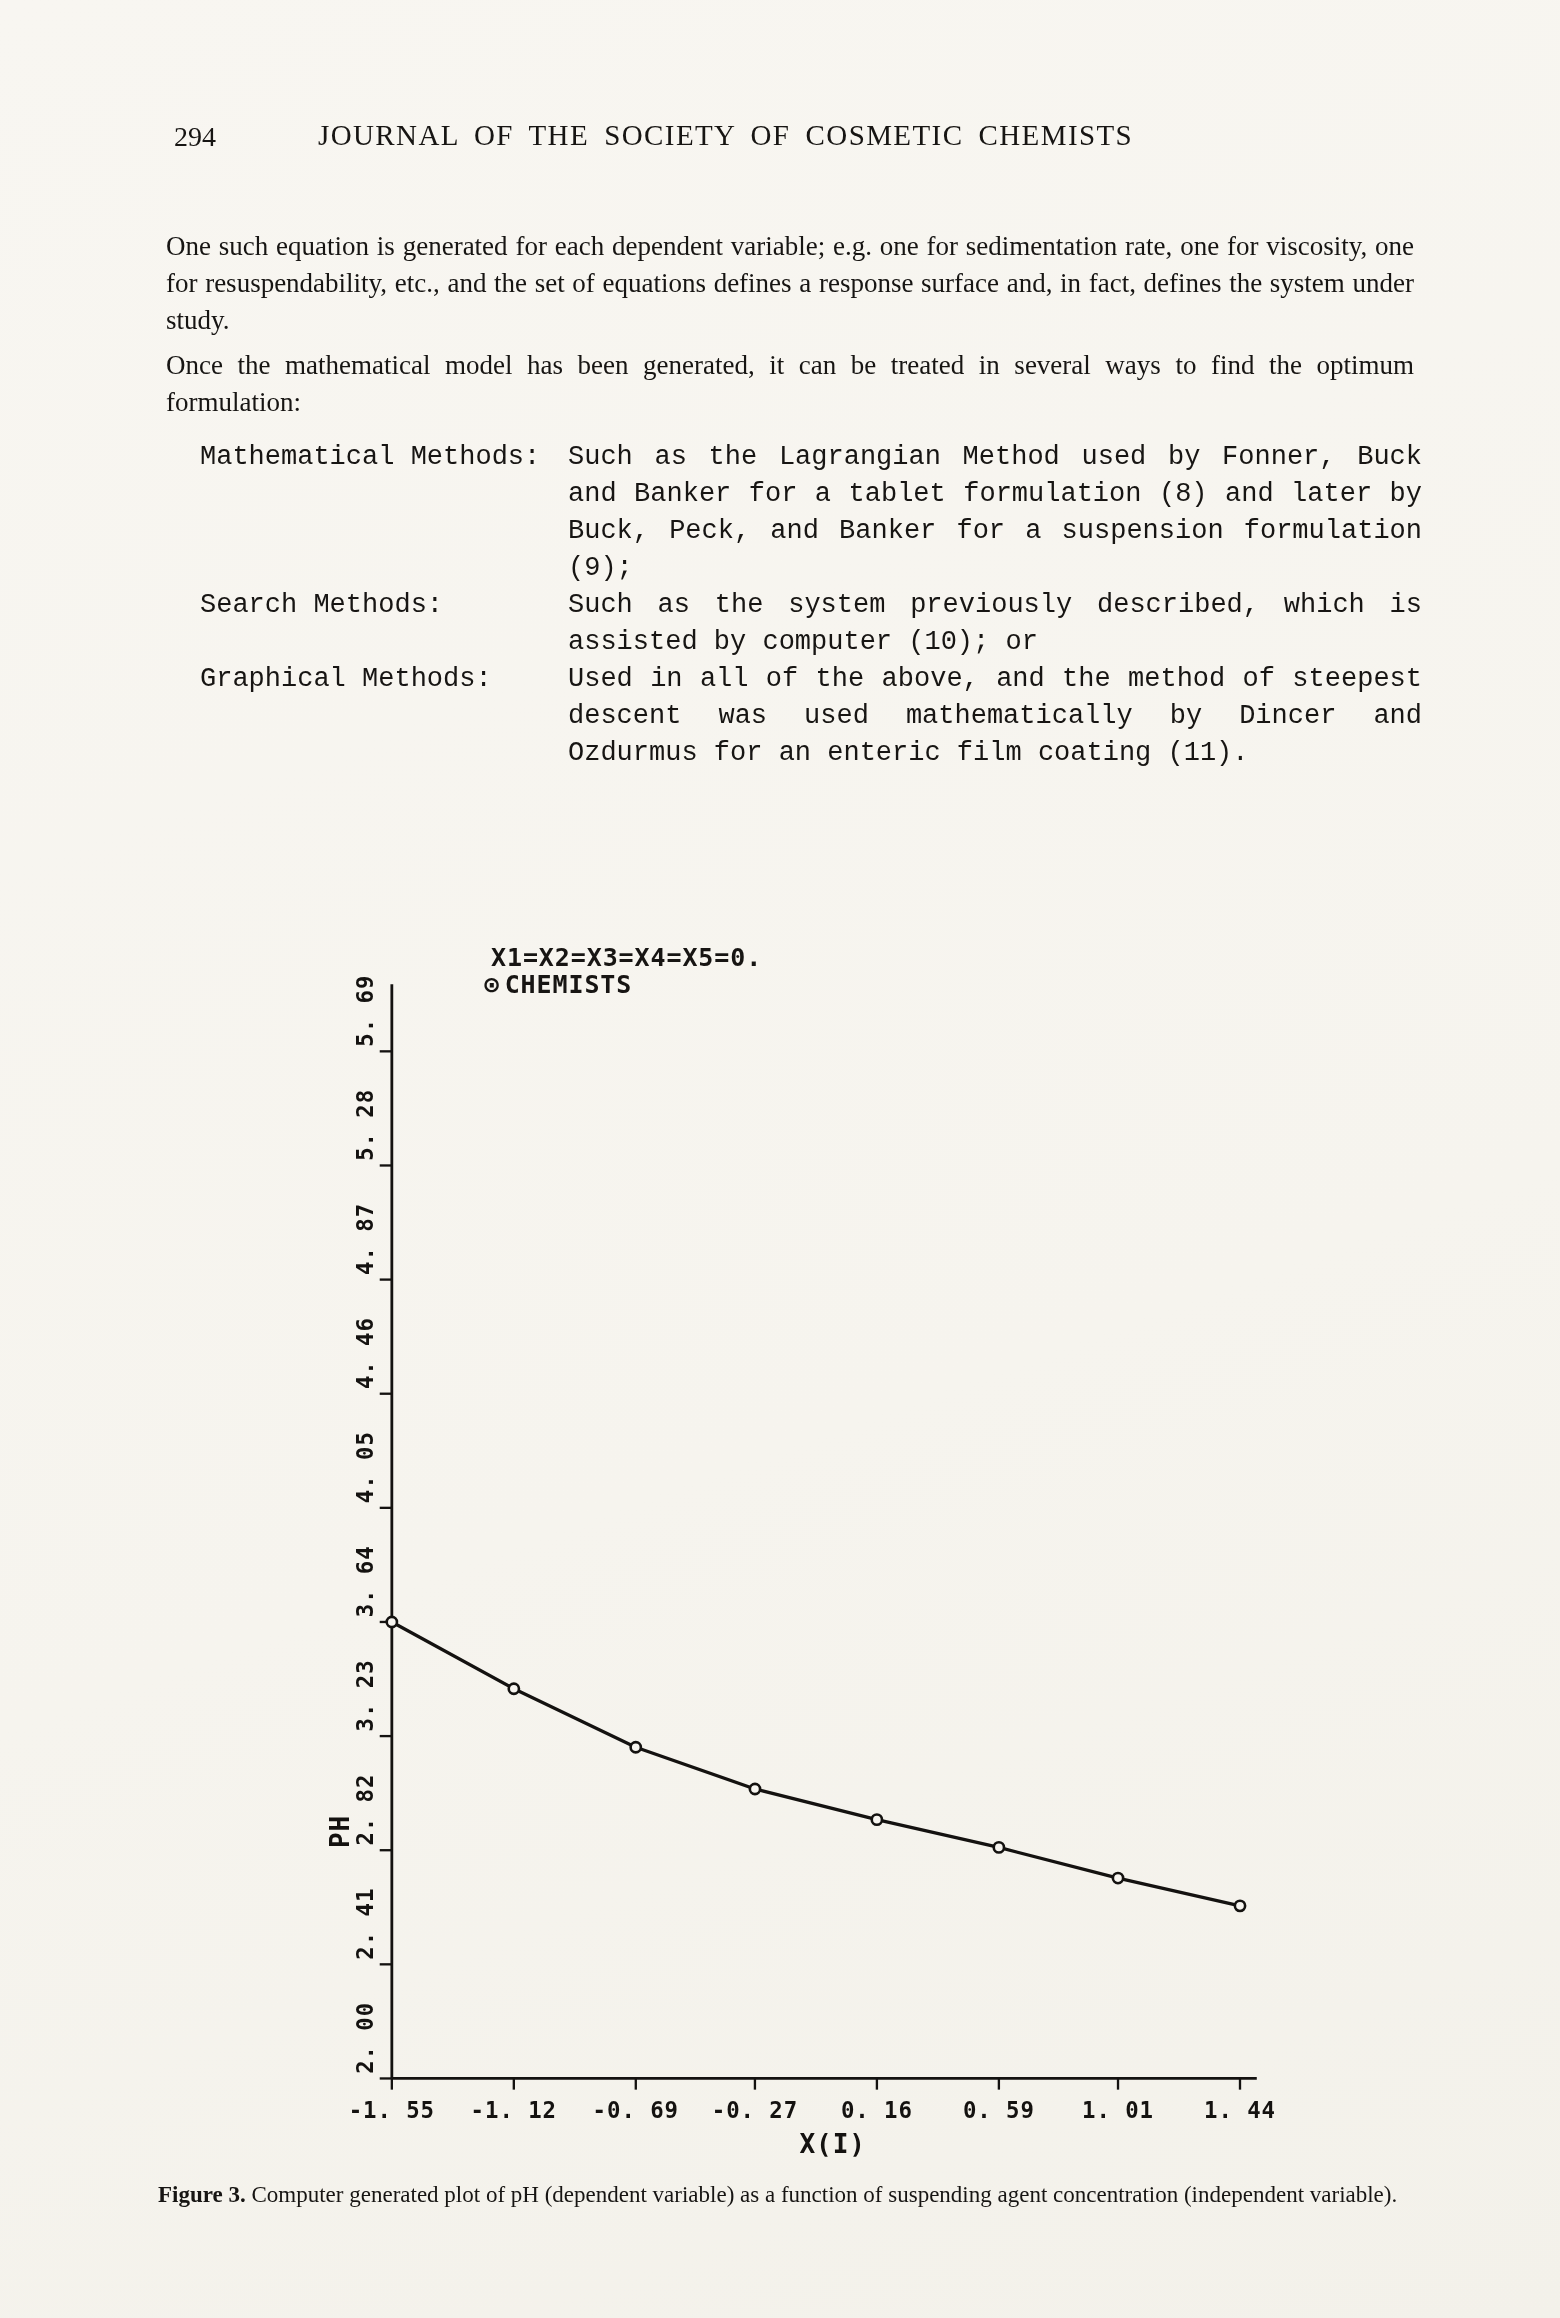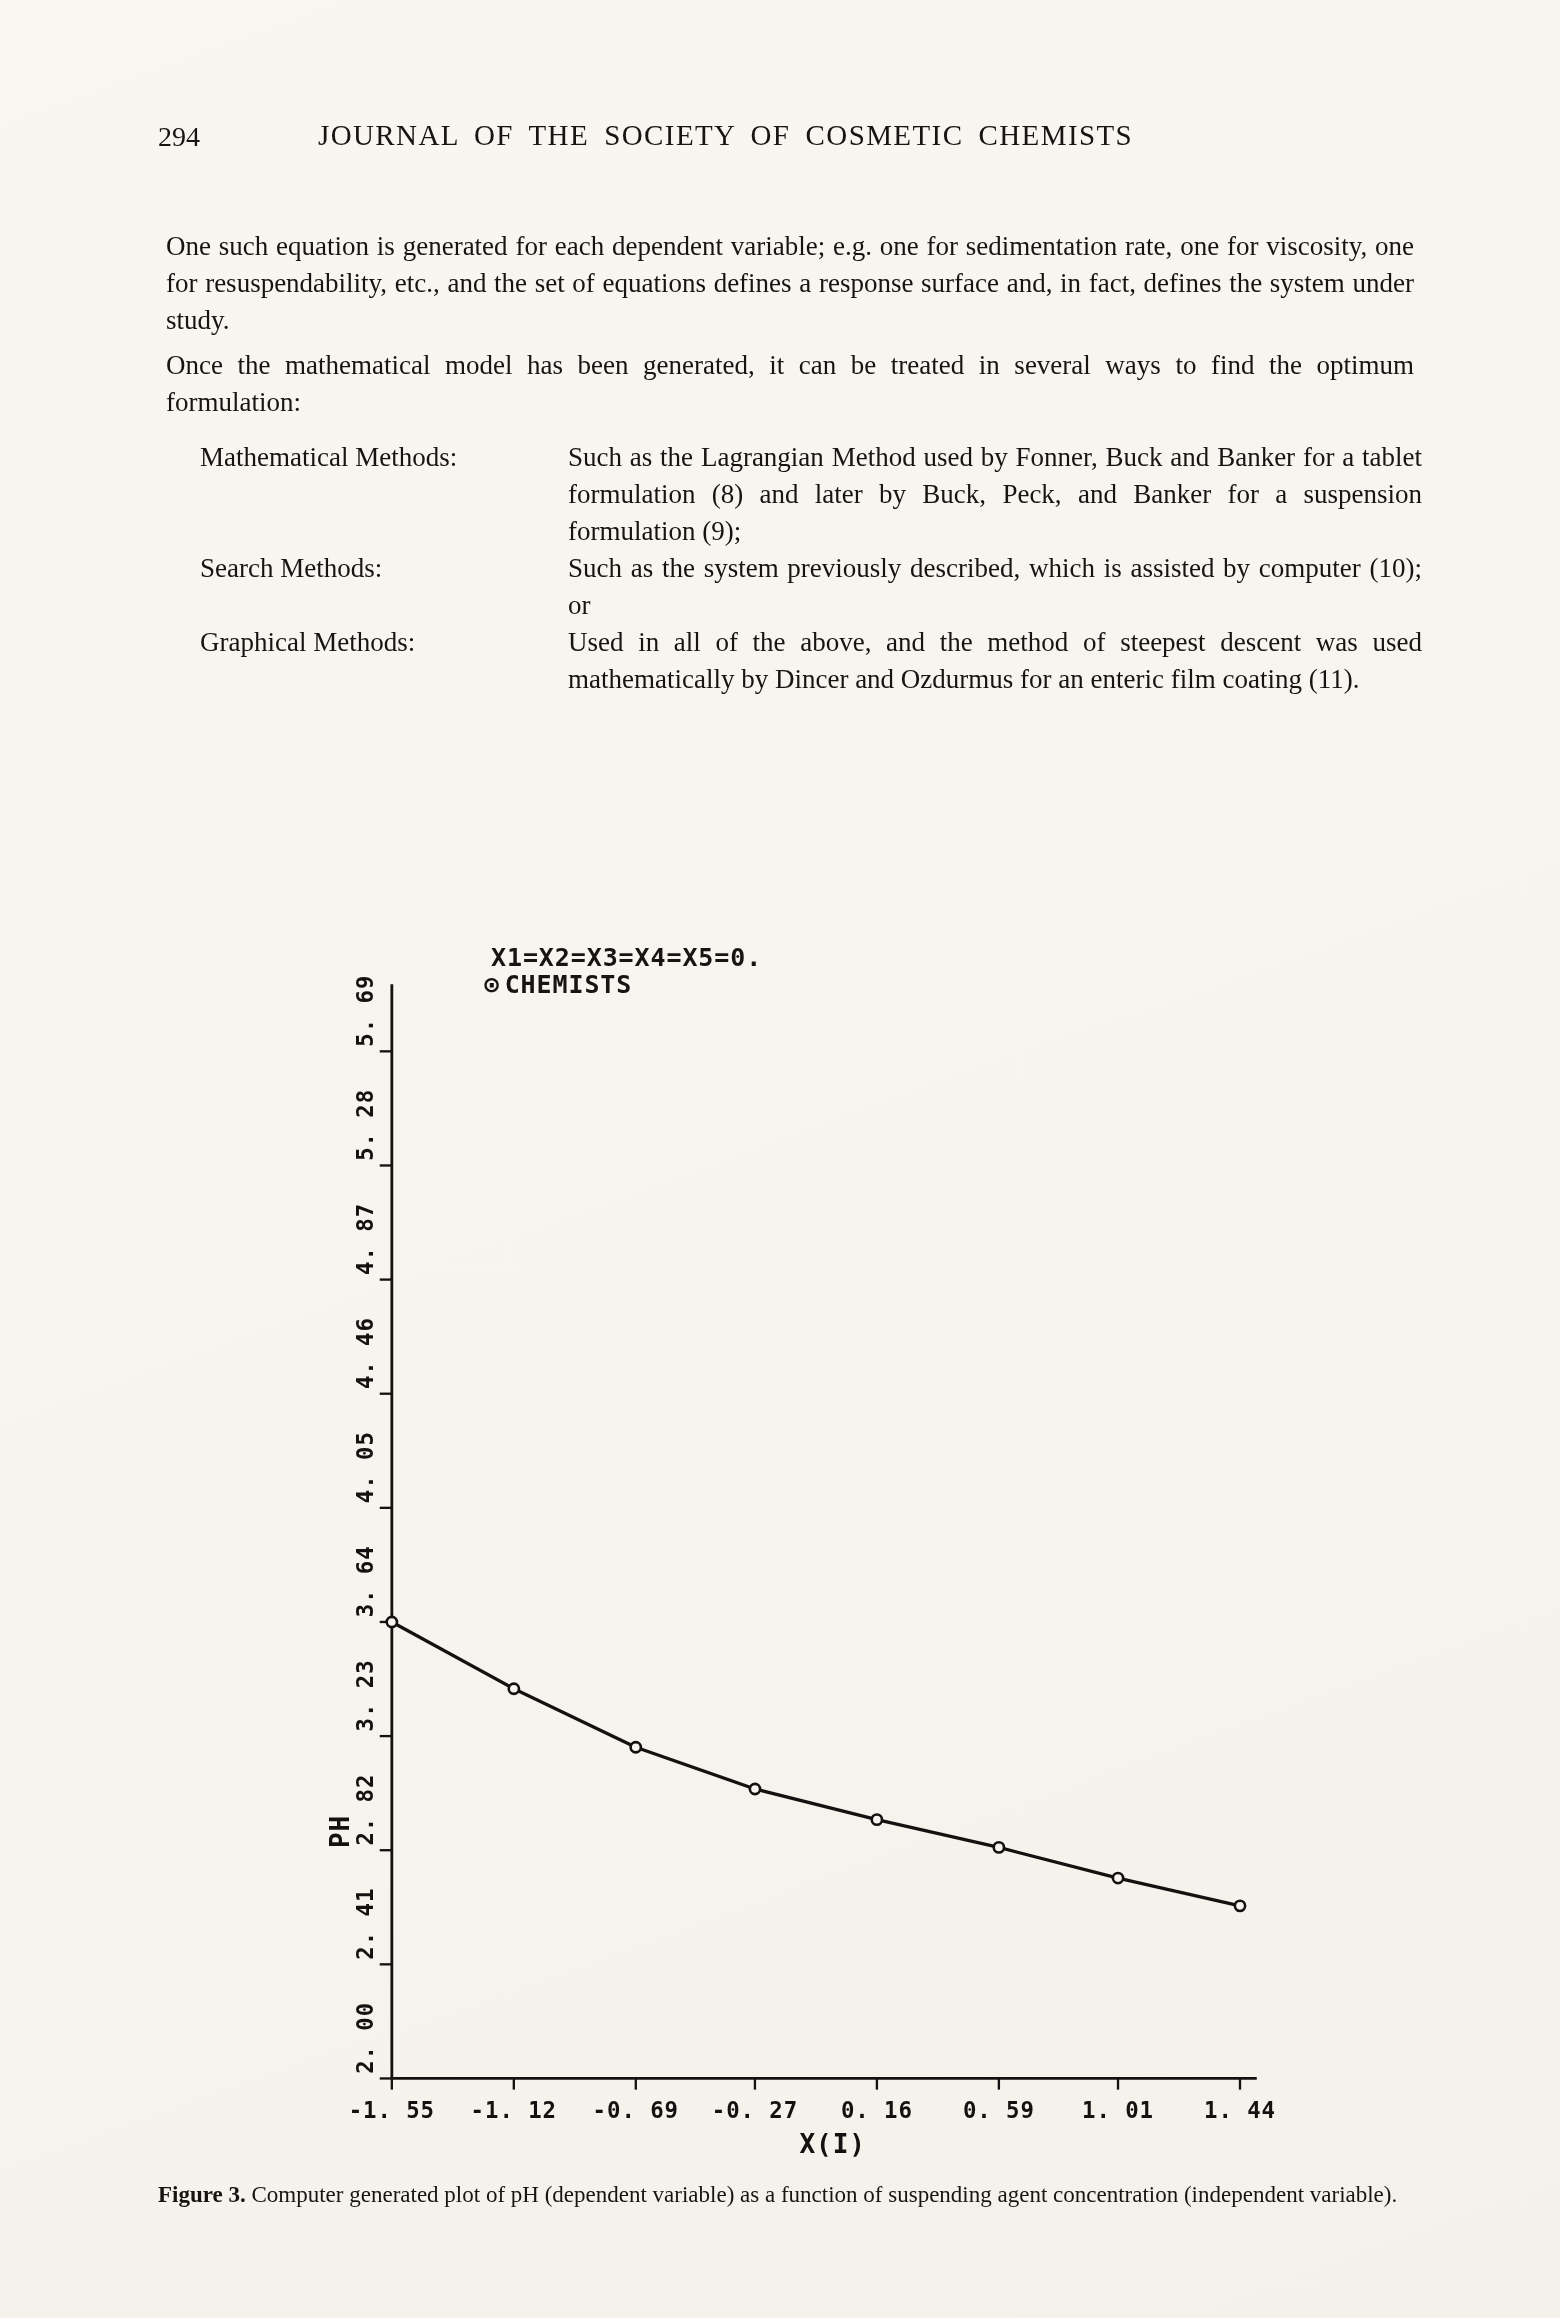--- a/index.html
+++ b/index.html
@@ -10,27 +10,27 @@
     margin:0 auto;
     background:#f7f5f0;
     background-image: linear-gradient(160deg, #f8f6f1 0%, #f6f4ee 60%, #f3f1ea 100%);
     color:#171513;
     font-family:"Liberation Serif", serif;
     overflow:hidden;
   }
 
   
   .page-header { position:absolute; top:119px; left:158px; width:1264px; height:41px; }
-  .page-num { position:absolute; left:0; top:1.9px; font-size:28px; }
+  .page-num { position:absolute; left:16px; top:1.9px; font-size:28px; }
   .journal-title { position:absolute; left:160px; top:0; font-size:29px; letter-spacing:1.4px; word-spacing:6.5px; white-space:nowrap;text-align:center; }
 
   
   .article-body { position:absolute; top:220px; left:158px; width:1264px; font-size:27px; line-height:37px; text-align:justify; }
   .para { margin:8px; }
-  .methods { margin-top:18px; }
+  .methods { margin-top:18px;font-family:Liberation Mono, monospace; }
   .method-row { display:grid; grid-template-columns:410px 1fr; }
   .method-label { padding-left:42px; }
   .method-text { text-align:justify; }
 
   
   .fig-annotation {
     position:absolute; left:491px; top:943px;
     font-family:"DejaVu Sans Mono", monospace; font-weight:bold;
     font-size:25px; letter-spacing:0.9px; white-space:nowrap;
   }

